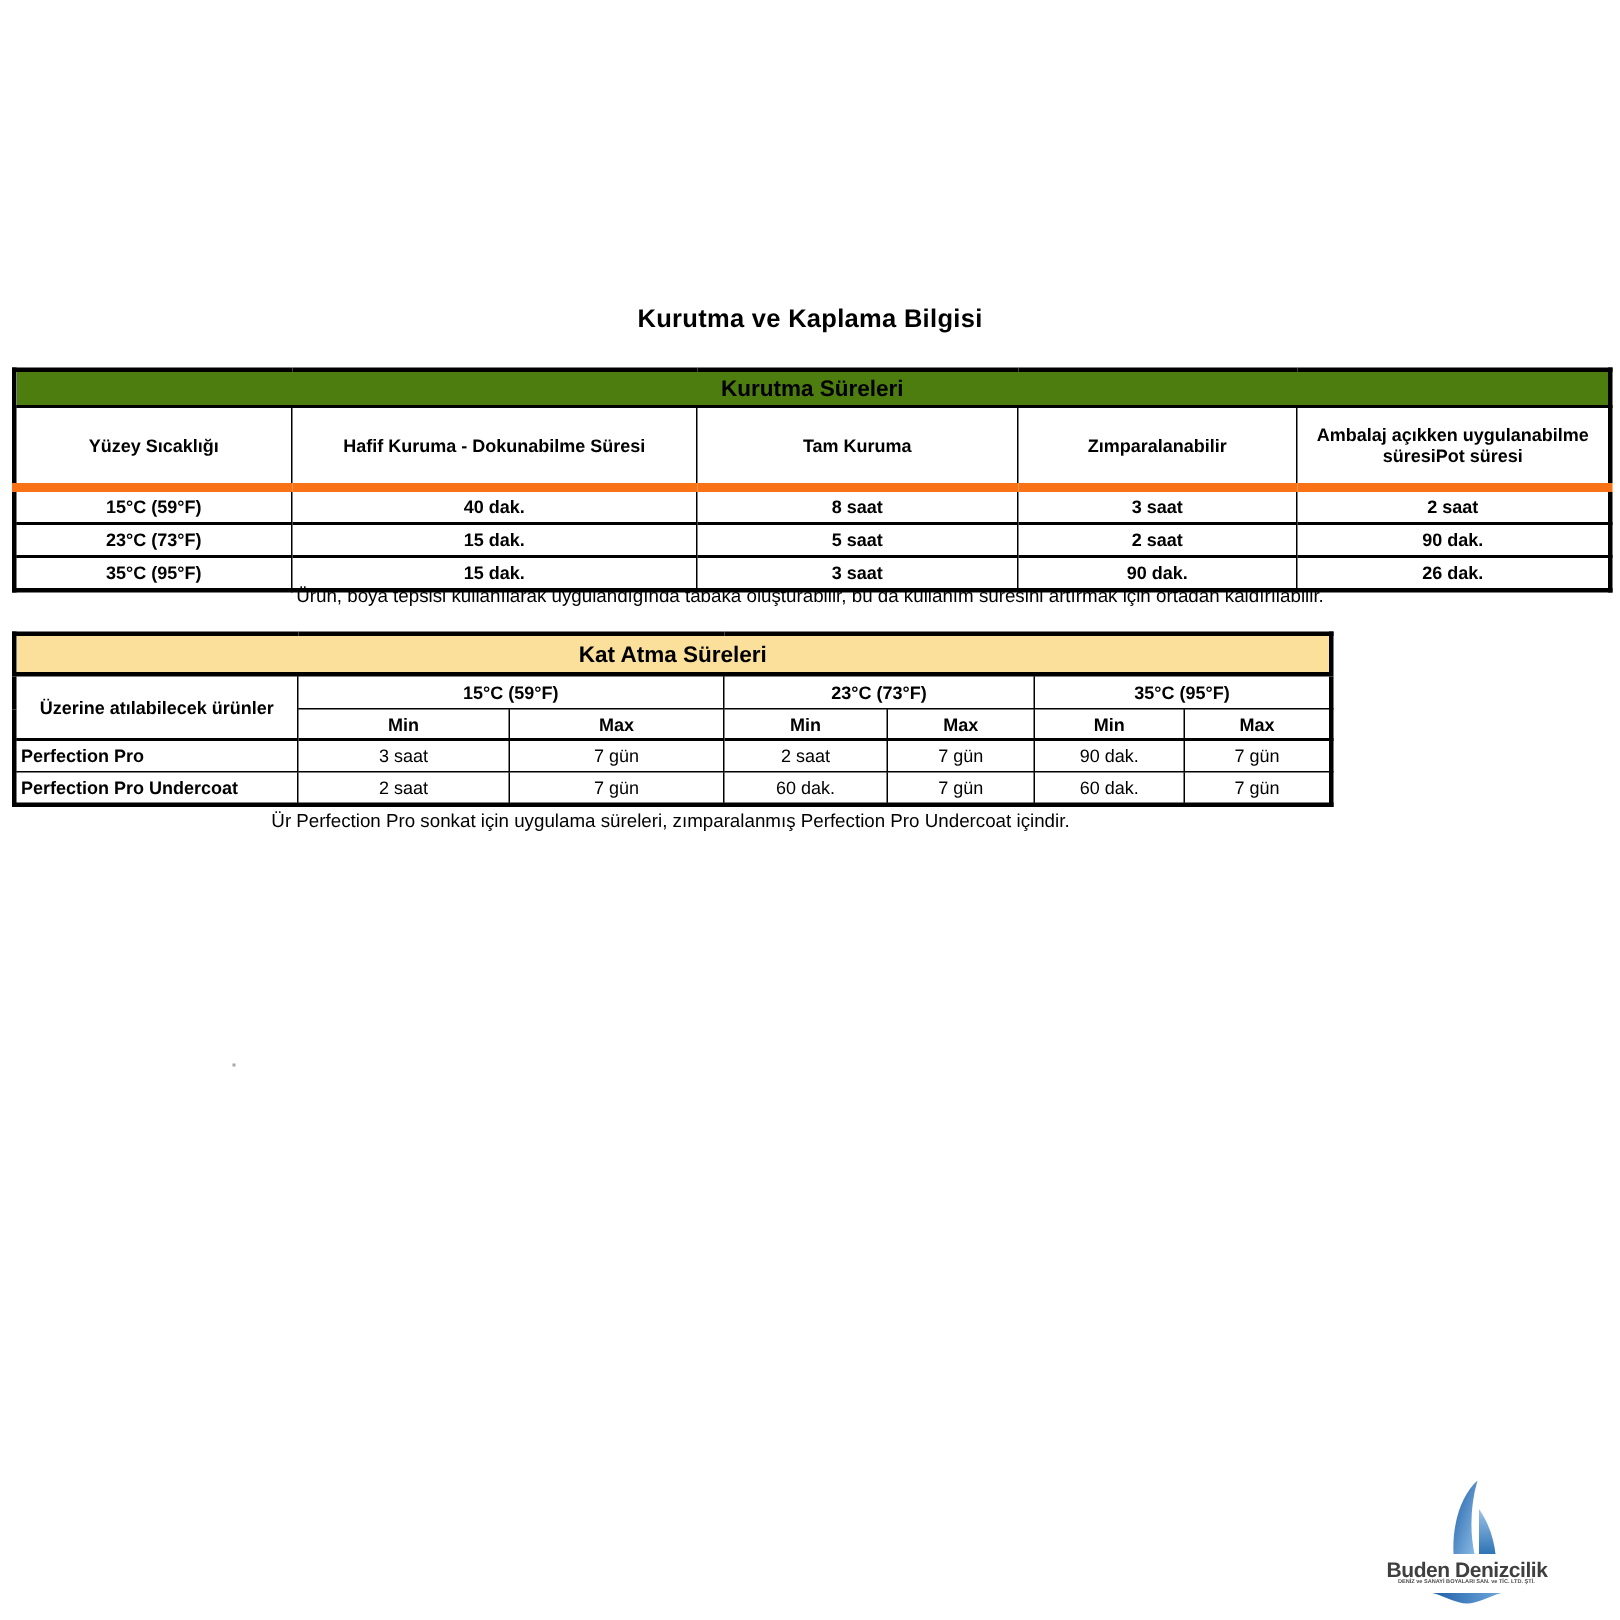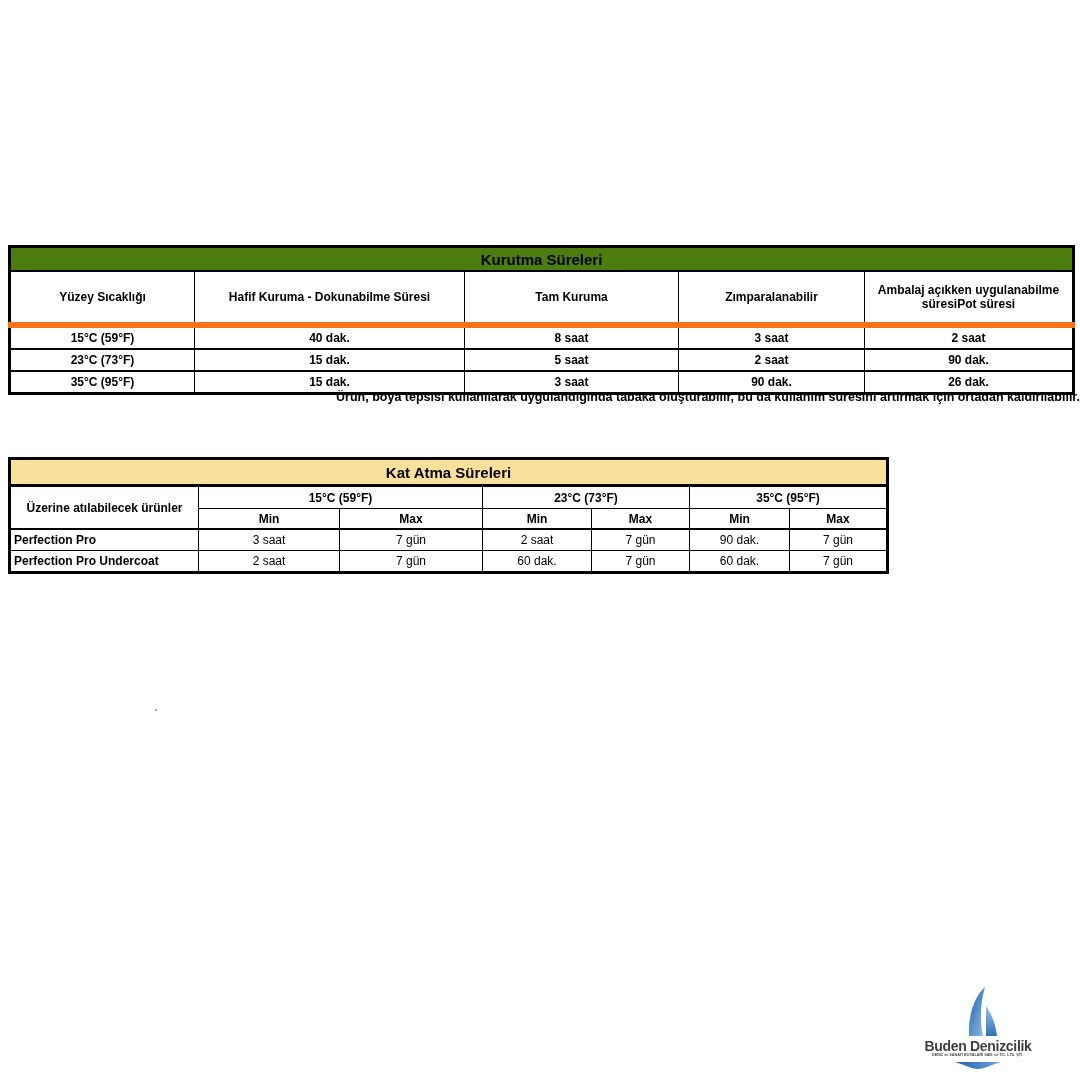--- a/index.html
+++ b/index.html
@@ -49,21 +49,20 @@
     border-bottom: 2px solid #000;
   }
   .t1 .cols th { height: 50px; border-bottom: 6px solid #f97316; }
   .t1 tbody td { height: 20px; border-bottom: 2px solid #000; }
 
   
   .t2 {
     left: 8px; top: 421px; width: 878px;
     border: 3px solid #000;
     font-size: 12px;
-    margin-top: 36px;
   }
   .t2 th, .t2 td {
     border: 1px solid #000;
     text-align: center;
     vertical-align: middle;
   }
   .t2 .band {
     height: 24px;
     background: #FBE09C;
     font-size: 15px;
@@ -76,23 +75,23 @@
   .t2 .corner { border-bottom: 2px solid #000; }
   .t2 tbody td { height: 20px; font-weight: normal; }
   .t2 tbody td.prod {
     text-align: left;
     font-weight: bold;
     padding-left: 3px;
   }
 
   .note {
     position: absolute;
-    text-align: right;
+    text-align: center;
     font-size: 12.5px;
-    font-weight: bold;
+    font-weight: normal;
   }
   .note1 { top: 390px; left: 0; width: 1080px; }
   .note2 { top: 540px; left: 8px; width: 878px; }
 
   .stray-dot {
     position: absolute;
     left: 155px; top: 709px;
     width: 2px; height: 2px;
     background: #a9a9a9;
   }
@@ -123,20 +122,21 @@
     line-height: 1.2;
     font-weight: bold;
   }
   .logo-swoosh { width: 46px; height: 9px; margin-top: 1px; }
 </style>
 </head>
 <body>
 
 <div class="page">
 
+  <div class="doc-title">Kurutma ve Kaplama Bilgisi</div>
 
   <table class="t1">
     <colgroup>
       <col style="width:185px">
         <col style="width:270px">
         <col style="width:214px">
       <col style="width:186px">
         <col style="width:209px">
     </colgroup>
     <thead>
@@ -222,20 +222,21 @@
         <td>2 saat</td>
         <td>7 gün</td>
         <td>60 dak.</td>
         <td>7 gün</td>
         <td>60 dak.</td>
         <td>7 gün</td>
       </tr>
     </tbody>
   </table>
 
+  <div class="note note2">Ür Perfection Pro sonkat için uygulama süreleri, zımparalanmış Perfection Pro Undercoat içindir.</div>
 
   <div class="stray-dot"></div>
 
   <div class="logo">
     <svg class="logo-sails" viewBox="0 0 58 52" xmlns="http://www.w3.org/2000/svg">
       <defs>
         <linearGradient id="sailGrad" x1="0" y1="0" x2="1" y2="1">
           <stop offset="0" stop-color="#1F5FA8"></stop>
           <stop offset="1" stop-color="#8FC0E8"></stop>
         </linearGradient>

